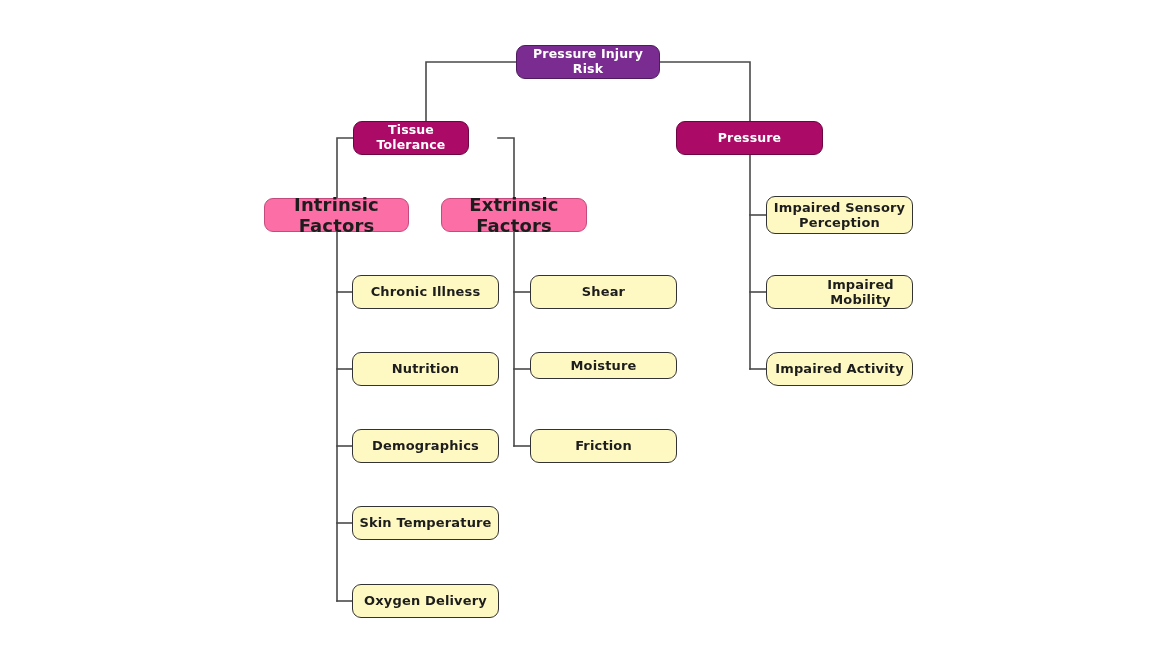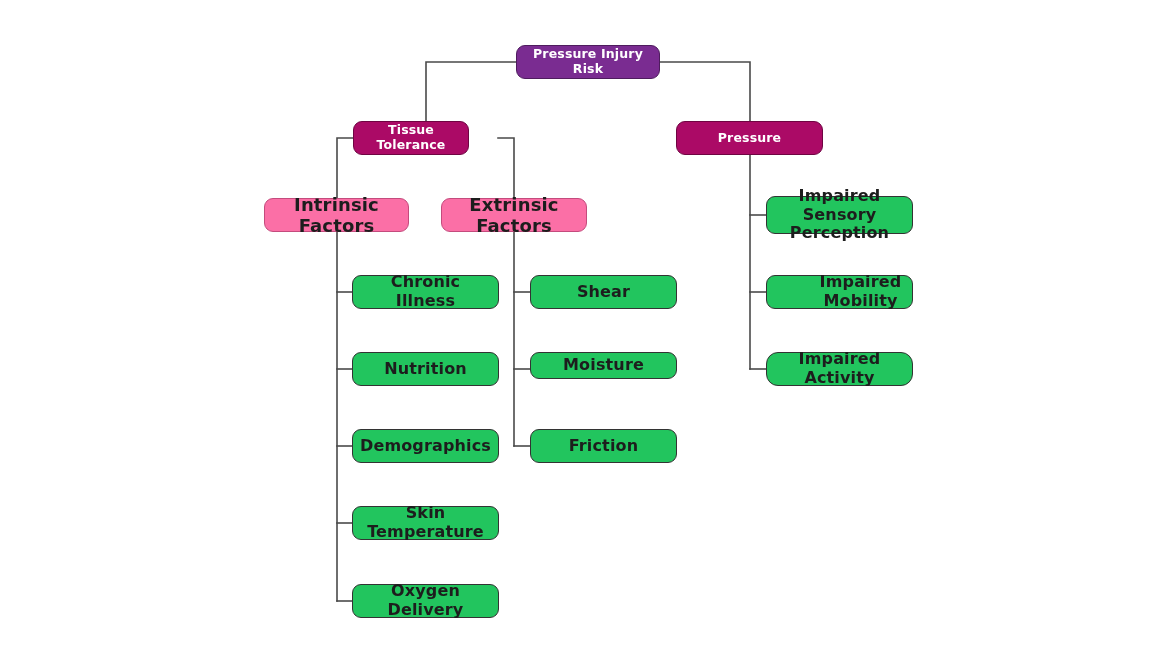--- a/index.html
+++ b/index.html
@@ -56,24 +56,24 @@
     color: #ffffff;
     font-size: 12.5px;
   }
   .node-l2 {
     background: #FB6FA6;
     border-color: #c44b7d;
     color: #1d1d1d;
     font-size: 18px;
   }
   .node-leaf {
-    background: #22c55e;
+    background: #fef9c3;
     border-color: #333333;
     color: #1d1d1d;
-    font-size: 16px;
+    font-size: 13px;
   }
 </style>
 </head>
 <body>
 
 <div id="diagram-canvas">
 
   <svg id="edge-layer" viewBox="0 0 1176 662" width="1176" height="662" xmlns="http://www.w3.org/2000/svg">
     <g fill="none" stroke="#4a4a4a" stroke-width="1.6" stroke-linecap="square">
 

